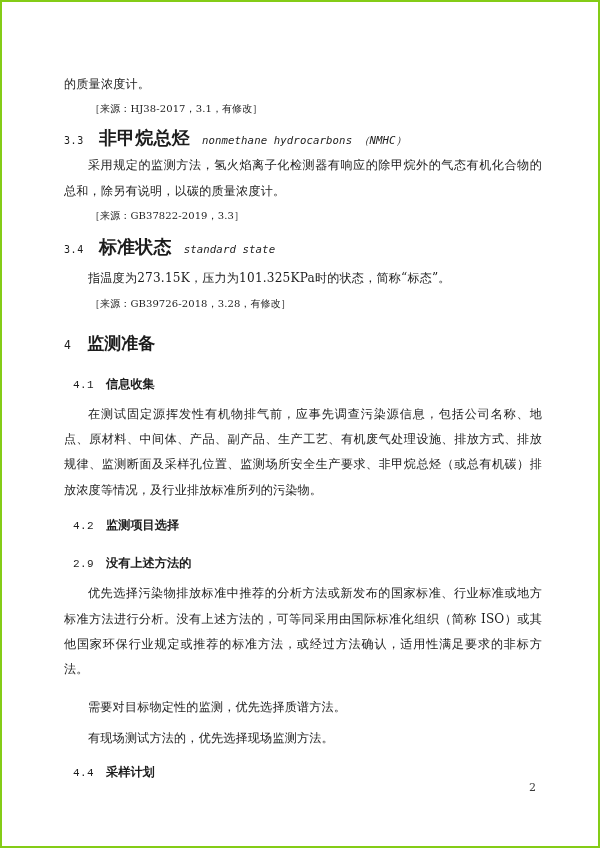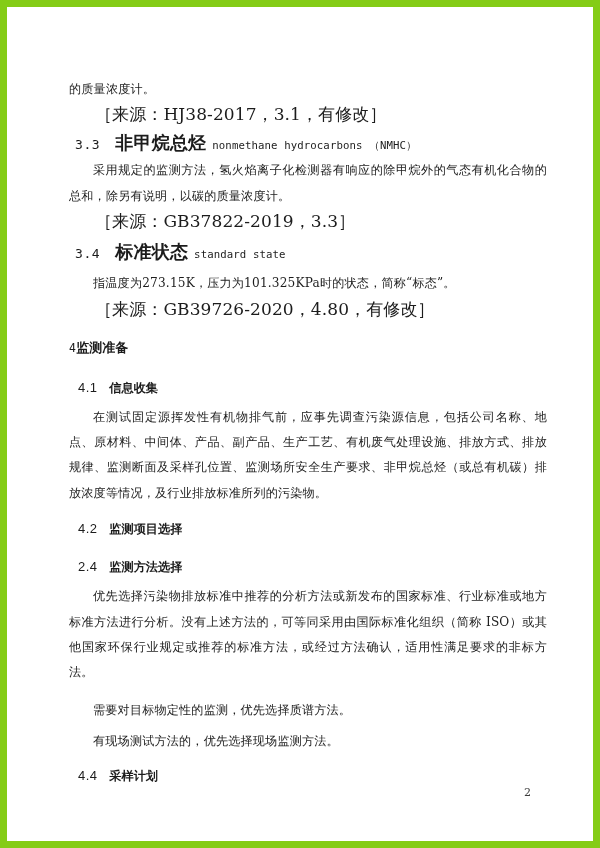--- a/index.html
+++ b/index.html
@@ -13,21 +13,21 @@
     overflow: hidden;
     font-family: "DejaVu Serif", "Liberation Serif", serif;
     color: #1c1c1c;
     position: relative;
   }
 
   .page {
     position: absolute;
     inset: 0;
     background: #ffffff;
-    border: 7px solid #84cc16;
+    border: 2px solid #84cc16;
     box-sizing: border-box;
   }
 
   .content {
     position: absolute;
     left: 62px;
     top: 70px;
     width: 478px;
   }
 
@@ -43,86 +43,86 @@
   }
   .para.indent {
     text-indent: 24px;
   }
   .para.cont {
     text-indent: 0;
   }
 
   
   .source {
-    font-size: 17px;
+    font-size: 10px;
     line-height: 24px;
     margin: 0;
     padding-left: 26px;
     letter-spacing: 0.1px;
     white-space: nowrap;
   }
 
   
   .h-term {
     font-size: 12.3px;
     line-height: 25px;
     margin: 0;
     font-weight: bold;
     letter-spacing: 0.2px;
     white-space: nowrap;
   }
   .h-term .num {
     font-family: "DejaVu Sans Mono", "Liberation Mono", monospace;
     font-weight: normal;
-    font-size: 13px;
+    font-size: 10px;
     letter-spacing: 0.6px;
-    margin-left: 6px;
   }
   .h-term .cn {
     font-family: "DejaVu Sans", "Liberation Sans", sans-serif;
     font-weight: bold;
     font-size: 18px;
     margin-left: 15px;
   }
   .h-term .en {
     font-family: "DejaVu Sans Mono", "Liberation Mono", monospace;
     font-weight: normal;
     font-size: 10.7px;
     letter-spacing: 0.1px;
-    margin-left: 6px;
+    margin-left: 12px;
+    font-style: italic;
   }
 
   .h-clause {
     font-size: 12.6px;
     line-height: 26px;
     margin: 0;
     white-space: nowrap;
   }
   .h-clause .num {
     font-family: "DejaVu Sans Mono", "Liberation Mono", monospace;
     font-size: 11.4px;
     letter-spacing: 0.5px;
   }
   .h-clause .cn {
     font-family: "DejaVu Sans", "Liberation Sans", sans-serif;
     font-weight: bold;
-    font-size: 13px;
-    margin-left: 0;
+    font-size: 17px;
+    margin-left: 16px;
   }
 
   .h-sub {
     font-size: 12.2px;
     line-height: 25px;
     margin: 0;
     padding-left: 9px;
     white-space: nowrap;
   }
   .h-sub .num {
-    font-family: Liberation Sans, sans-serif;
-    font-size: 13px;
+    font-family: Liberation Mono, monospace;
+    font-size: 11px;
     letter-spacing: 0.4px;
   }
   .h-sub .cn {
     font-family: "DejaVu Sans", "Liberation Sans", sans-serif;
     font-weight: bold;
     font-size: 12.2px;
     margin-left: 12px;
     margin-top: 20px;
   }
 
@@ -166,21 +166,21 @@
     <div class="sp-6"></div>
 
     <p class="h-term">
       <span class="num">3.4</span><span class="cn">标准状态</span><span class="en">standard state</span>
     </p>
 
     <div class="sp-4"></div>
 
     <p class="para indent">指温度为273.15K，压力为101.325KPa时的状态，简称“标态”。</p>
 
-    <p class="source">［来源：GB39726-2020，4.80，有修改］</p>
+    <p class="source">［来源：GB39726-2018，3.28，有修改］</p>
 
     <div class="sp-14"></div>
 
     <p class="h-clause">
       <span class="num">4</span><span class="cn">监测准备</span>
     </p>
 
     <div class="sp-14"></div>
 
     <p class="h-sub">
@@ -196,21 +196,21 @@
     <p class="h-sub">
       <span class="num">4.2</span><span class="cn">监测项目选择</span>
     </p>
 
     <div class="sp-4"></div>
 
 
     <div class="sp-8"></div>
 
     <p class="h-sub">
-      <span class="num">2.4</span><span class="cn">监测方法选择</span>
+      <span class="num">2.9</span><span class="cn">没有上述方法的</span>
     </p>
 
     <div class="sp-4"></div>
 
     <p class="para indent">优先选择污染物排放标准中推荐的分析方法或新发布的国家标准、行业标准或地方标准方法进行分析。没有上述方法的，可等同采用由国际标准化组织（简称 ISO）或其他国家环保行业规定或推荐的标准方法，或经过方法确认，适用性满足要求的非标方法。</p>
 
     <div class="sp-6"></div>
 
 
     <div class="sp-6"></div>

